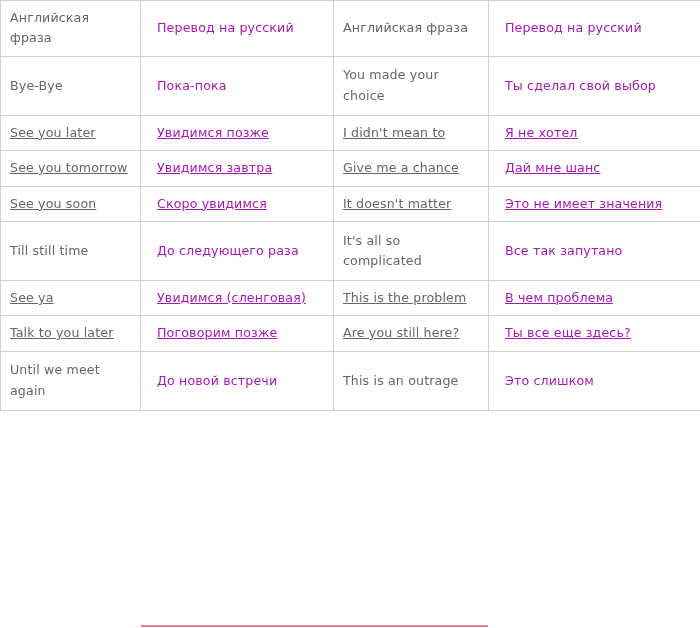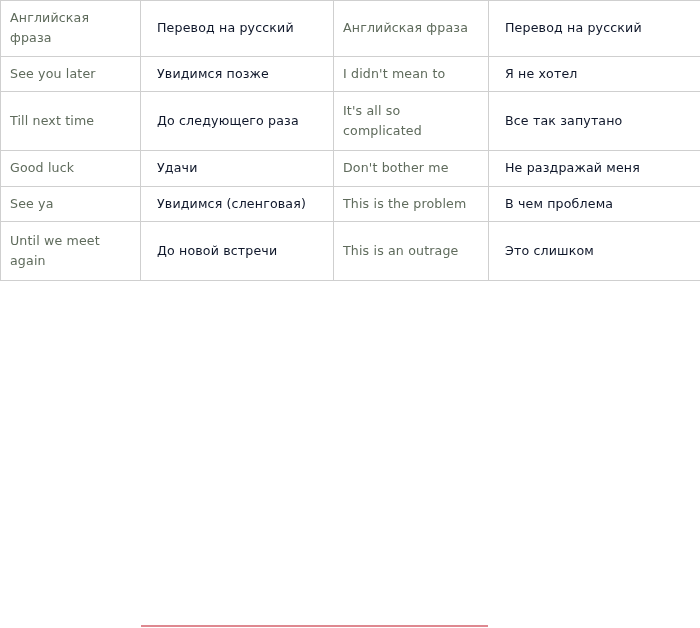--- a/index.html
+++ b/index.html
@@ -49,25 +49,25 @@
     color: #5a5f5a;
   }
   
   table.phrase-table th.eng,
   table.phrase-table td.eng {
     color: #5f6b5c;
   }
   
   table.phrase-table th.rus,
   table.phrase-table td.rus {
-    color: #0f172a;
+    color: #a21caf;
     padding-left: 16px;
   }
   table.phrase-table tr.r-tall td { height: 44px; }
-  table.phrase-table tr.r-short td { height: 18px; }
+  table.phrase-table tr.r-short td { height: 18px; text-decoration: underline; }
 
   .bottom-rule {
     position: absolute;
     left: 141px;
     top: 625px;
     width: 347px;
     height: 2px;
     background: #d9737d;
     opacity: 0.85;
   }
@@ -86,43 +86,61 @@
     </colgroup>
     <thead>
       <tr>
         <th class="eng">Английская фраза</th>
         <th class="rus">Перевод на русский</th>
         <th class="eng">Английская фраза</th>
         <th class="rus">Перевод на русский</th>
       </tr>
     </thead>
     <tbody id="table-body">
+        <tr class="r-tall">
+          <td class="eng">Bye-Bye</td>
+          <td class="rus">Пока-пока</td>
+          <td class="eng">You made your choice</td>
+          <td class="rus">Ты сделал свой выбор</td>
+        </tr>
         <tr class="r-short">
           <td class="eng">See you later</td>
           <td class="rus">Увидимся позже</td>
           <td class="eng">I didn't mean to</td>
           <td class="rus">Я не хотел</td>
         </tr>
+        <tr class="r-short">
+          <td class="eng">See you tomorrow</td>
+          <td class="rus">Увидимся завтра</td>
+          <td class="eng">Give me a chance</td>
+          <td class="rus">Дай мне шанс</td>
+        </tr>
+        <tr class="r-short">
+          <td class="eng">See you soon</td>
+          <td class="rus">Скоро увидимся</td>
+          <td class="eng">It doesn't matter</td>
+          <td class="rus">Это не имеет значения</td>
+        </tr>
         <tr class="r-tall">
-          <td class="eng">Till next time</td>
+          <td class="eng">Till still time</td>
           <td class="rus">До следующего раза</td>
           <td class="eng">It's all so complicated</td>
           <td class="rus">Все так запутано</td>
-        </tr>
-        <tr class="r-short">
-          <td class="eng">Good luck</td>
-          <td class="rus">Удачи</td>
-          <td class="eng">Don't bother me</td>
-          <td class="rus">Не раздражай меня</td>
         </tr>
         <tr class="r-short">
           <td class="eng">See ya</td>
           <td class="rus">Увидимся (сленговая)</td>
           <td class="eng">This is the problem</td>
           <td class="rus">В чем проблема</td>
+        </tr>
+        <tr class="r-short">
+          <td class="eng">Talk to you later</td>
+          <td class="rus">Поговорим позже</td>
+          <td class="eng">Are you still here?</td>
+          <td class="rus">Ты все еще здесь?</td>
         </tr>
         <tr class="r-tall">
           <td class="eng">Until we meet again</td>
           <td class="rus">До новой встречи</td>
           <td class="eng">This is an outrage</td>
           <td class="rus">Это слишком</td>
         </tr>
       </tbody>
   </table>
 

